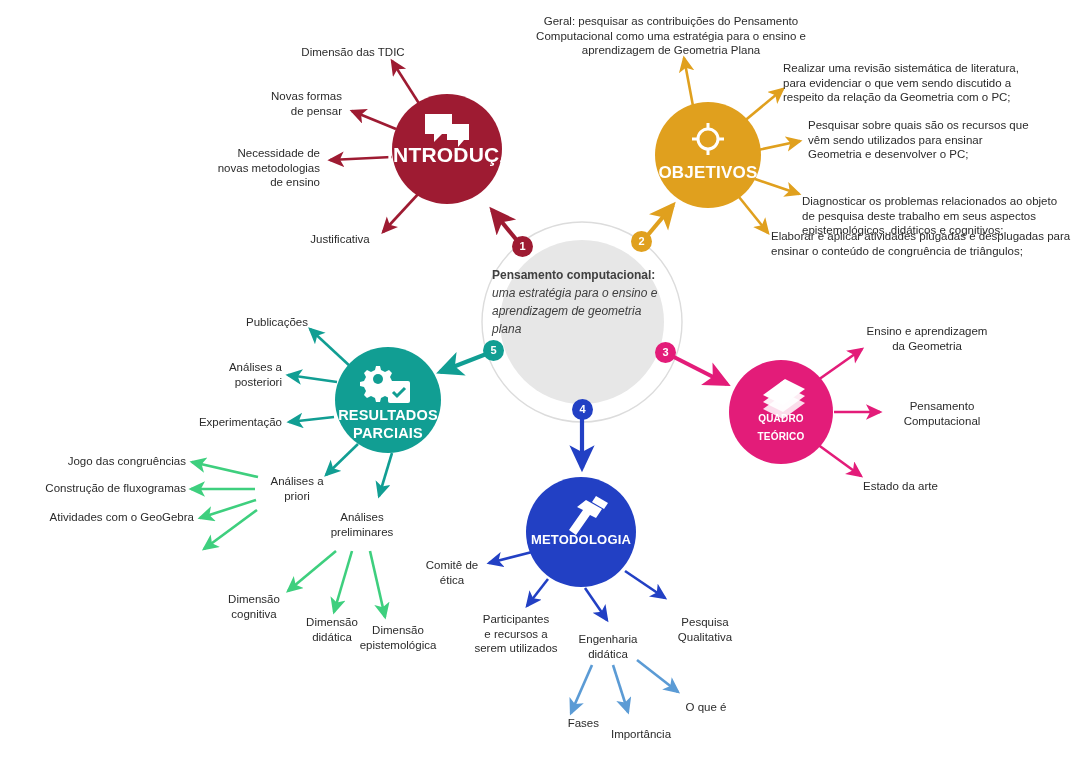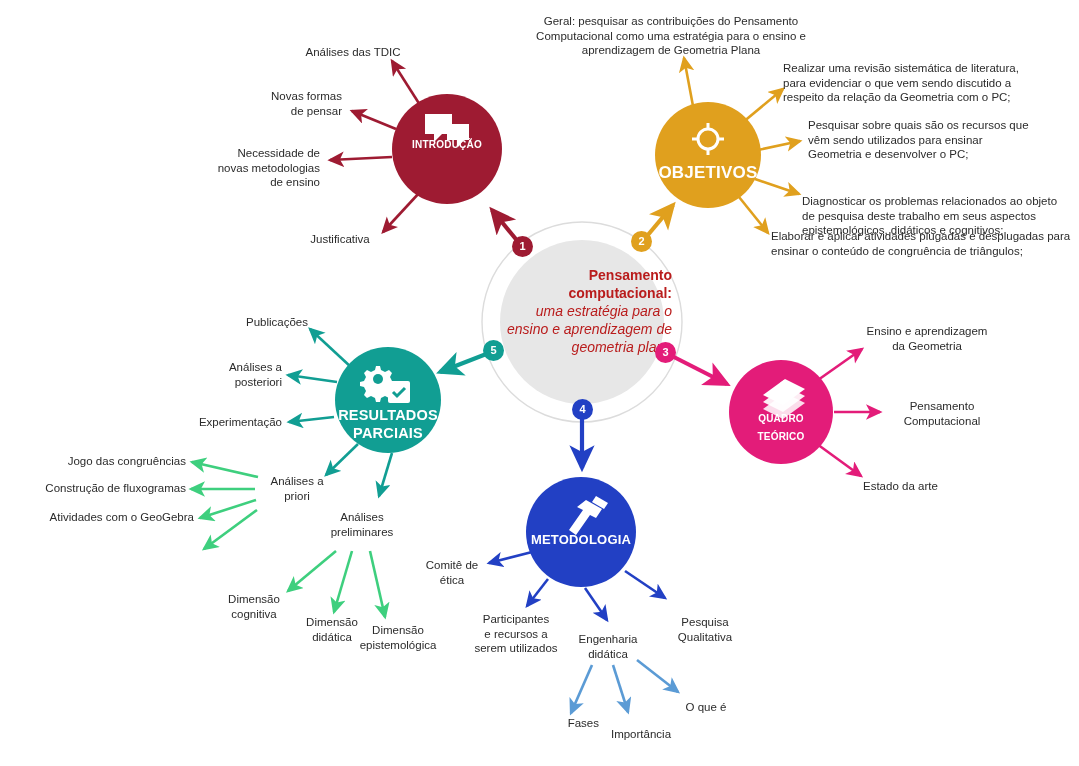--- a/index.html
+++ b/index.html
@@ -7,22 +7,22 @@
        font-family:"Liberation Sans","DejaVu Sans",sans-serif;color:#231f20;}
   #stage{position:relative;width:1079px;height:766px;}
   svg.layer{position:absolute;left:0;top:0;width:1079px;height:766px;}
   .lbl{position:absolute;font-size:11.5px;line-height:14.5px;color:#2b2b2b;
        white-space:pre-line;}
   .lbl.c{text-align:center;}
   .lbl.r{text-align:right;}
   .lbl.l{text-align:left;}
   .hubtext{position:absolute;color:#ffffff;font-weight:700;text-align:center;
            letter-spacing:.2px;pointer-events:none;}
-  .center-text{position:absolute;width:180px;text-align:right;
-       font-size:14px;line-height:18px;color:#b91c1c;}
+  .center-text{position:absolute;width:180px;text-align:left;
+       font-size:12px;line-height:18px;color:#404040;}
   .center-text b{font-weight:700;display:block;}
   .center-text i{font-style:italic;}
   .badge{position:absolute;width:21px;height:21px;border-radius:50%;
          color:#fff;font-size:11px;font-weight:700;line-height:21px;
          text-align:center;}
 </style>
 </head>
 <body>
 
 <div id="stage">
@@ -163,29 +163,29 @@
     <b>Pensamento computacional:</b>
     <i>uma estratégia para o ensino e aprendizagem de geometria plana</i>
   </div>
 
   <div class="badge" style="left:512px;top:236px;background:#9e1b32;">1</div>
   <div class="badge" style="left:631px;top:231px;background:#e0a01e;">2</div>
   <div class="badge" style="left:655px;top:342px;background:#e31c79;">3</div>
   <div class="badge" style="left:572px;top:399px;background:#2240c4;">4</div>
   <div class="badge" style="left:483px;top:340px;background:#119e93;">5</div>
 
-  <div class="hubtext" style="left:387px;top:136px;width:120px;font-size:10px;line-height:18px;">INTRODUÇÃO</div>
+  <div class="hubtext" style="left:387px;top:146px;width:120px;font-size:21px;line-height:18px;">INTRODUÇÃO</div>
   <div class="hubtext" style="left:648px;top:164px;width:120px;font-size:17px;line-height:18px;">OBJETIVOS</div>
   <div class="hubtext" style="left:721px;top:410px;width:120px;font-size:10px;line-height:18px;white-space:pre-line;">QUADRO
 TEÓRICO</div>
   <div class="hubtext" style="left:511px;top:531px;width:140px;font-size:13px;line-height:18px;">METODOLOGIA</div>
   <div class="hubtext" style="left:328px;top:406px;width:120px;font-size:14.5px;line-height:18px;white-space:pre-line;">RESULTADOS
 PARCIAIS</div>
 
-  <div class="lbl c" style="left:288px;top:45px;width:130px;">Análises das TDIC</div>
+  <div class="lbl c" style="left:288px;top:45px;width:130px;">Dimensão das TDIC</div>
   <div class="lbl r" style="left:232px;top:89px;width:110px;">Novas formas
 de pensar</div>
   <div class="lbl r" style="left:188px;top:146px;width:132px;">Necessidade de
 novas metodologias
 de ensino</div>
   <div class="lbl c" style="left:300px;top:232px;width:80px;">Justificativa</div>
 
   <div class="lbl c" style="left:528px;top:14px;width:286px;">Geral: pesquisar as contribuições do Pensamento
 Computacional como uma estratégia para o ensino e
 aprendizagem de Geometria Plana</div>

